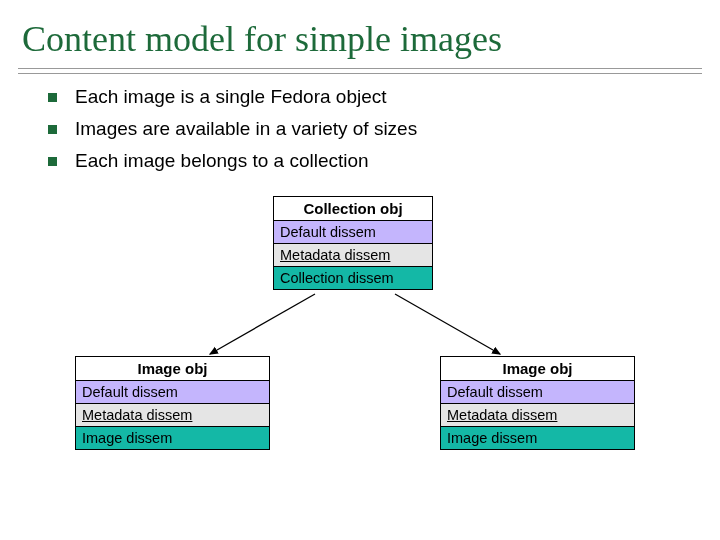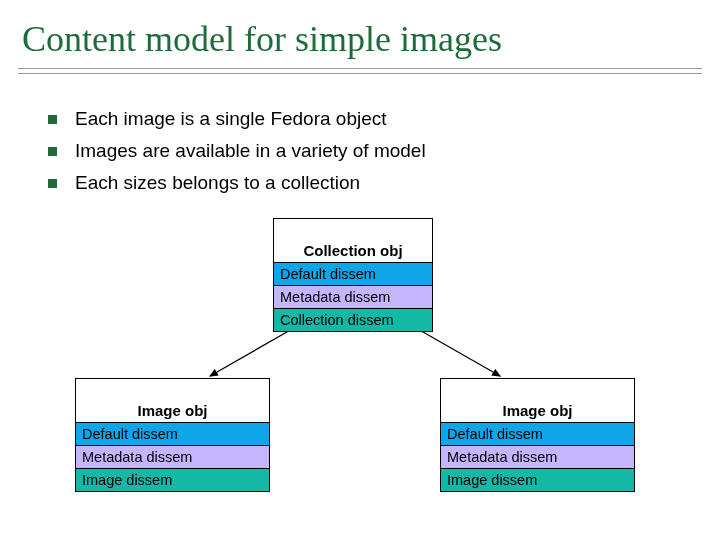--- a/index.html
+++ b/index.html
@@ -18,21 +18,21 @@
     padding: 18px 16px 8px 22px;
     font-weight: normal;
   }
   .title-underline {
     margin: 0 18px 0 18px;
     height: 6px;
     border-top: 1px solid #999;
     border-bottom: 1px solid #999;
   }
   .bullets {
-    margin: 34px 0 0 48px;
+    margin: 12px 0 0 48px;
   }
   .bullet-row {
     display: flex;
     align-items: center;
     margin-bottom: 10px;
   }
   .bullet-sq {
     width: 9px;
     height: 9px;
     background: #1d6a3a;
@@ -53,30 +53,29 @@
     position: absolute;
     border: 1px solid #000;
     background: #fff;
   }
   .obj-title {
     text-align: center;
     font-weight: bold;
     font-size: 15px;
     padding: 3px 0;
     border-bottom: 1px solid #000;
-    margin-top: 20px;
   }
   .obj-row {
     font-size: 14.5px;
     padding: 3px 6px;
     border-bottom: 1px solid #000;
   }
   .obj-row:last-child { border-bottom: none; }
-  .row-orange { background: #0ea5e9; }
-  .row-purple { background: #c4b5fd; }
+  .row-orange { background: #c4b5fd; }
+  .row-purple { background: #e5e5e5; text-decoration: underline; }
   .row-blue   { background: #14b8a6; }
   
   .coll { left: 273px; top: 10px; width: 160px; }
   
   .imgL { left: 75px; top: 170px; width: 195px; }
   
   .imgR { left: 440px; top: 170px; width: 195px; }
   
   svg.arrows {
     position: absolute;
@@ -91,25 +90,25 @@
 <h1 class="title">Content model for simple images</h1>
 <div class="title-underline"></div>
 
 <div class="bullets">
   <div class="bullet-row">
     <div class="bullet-sq"></div>
     <div class="bullet-text">Each image is a single Fedora object</div>
   </div>
   <div class="bullet-row">
     <div class="bullet-sq"></div>
-    <div class="bullet-text">Images are available in a variety of model</div>
+    <div class="bullet-text">Images are available in a variety of sizes</div>
   </div>
   <div class="bullet-row">
     <div class="bullet-sq"></div>
-    <div class="bullet-text">Each sizes belongs to a collection</div>
+    <div class="bullet-text">Each image belongs to a collection</div>
   </div>
 </div>
 
 <div class="diagram">
 
   <svg class="arrows" viewBox="0 0 720 300">
     <defs>
       <marker id="arrowhead" markerWidth="8" markerHeight="8" refX="6" refY="3" orient="auto">
         <path d="M0,0 L7,3 L0,6 Z" fill="#000"></path>
       </marker>

